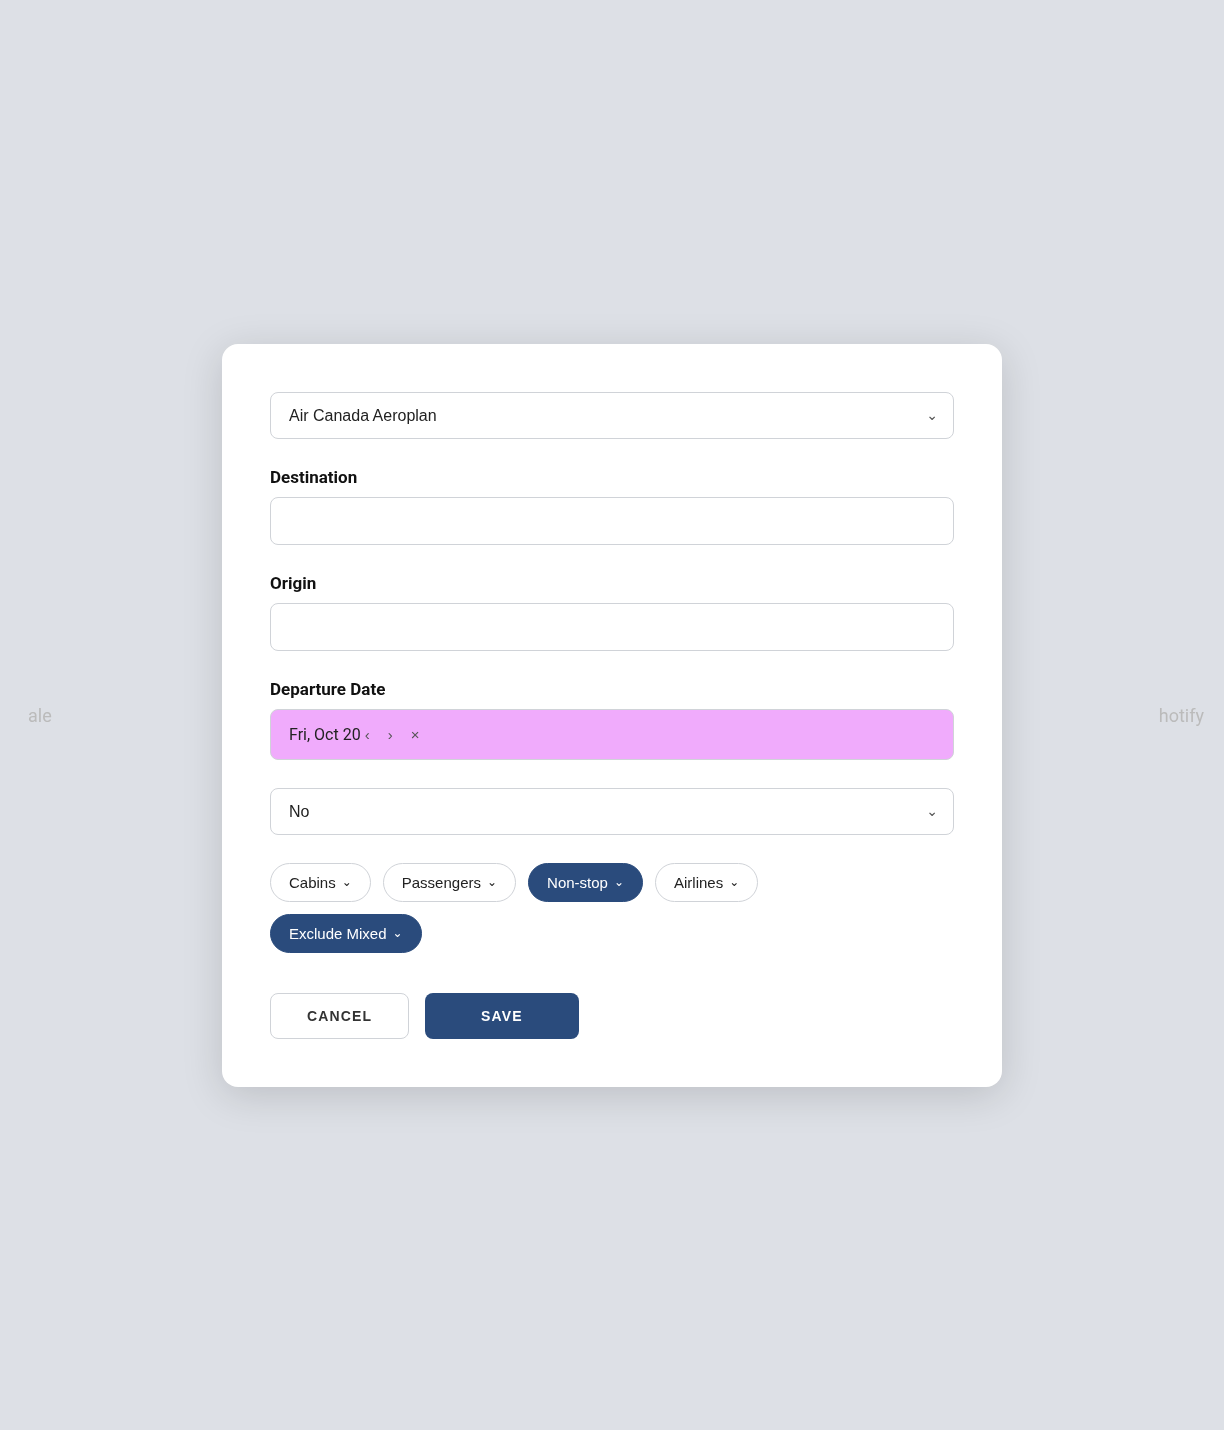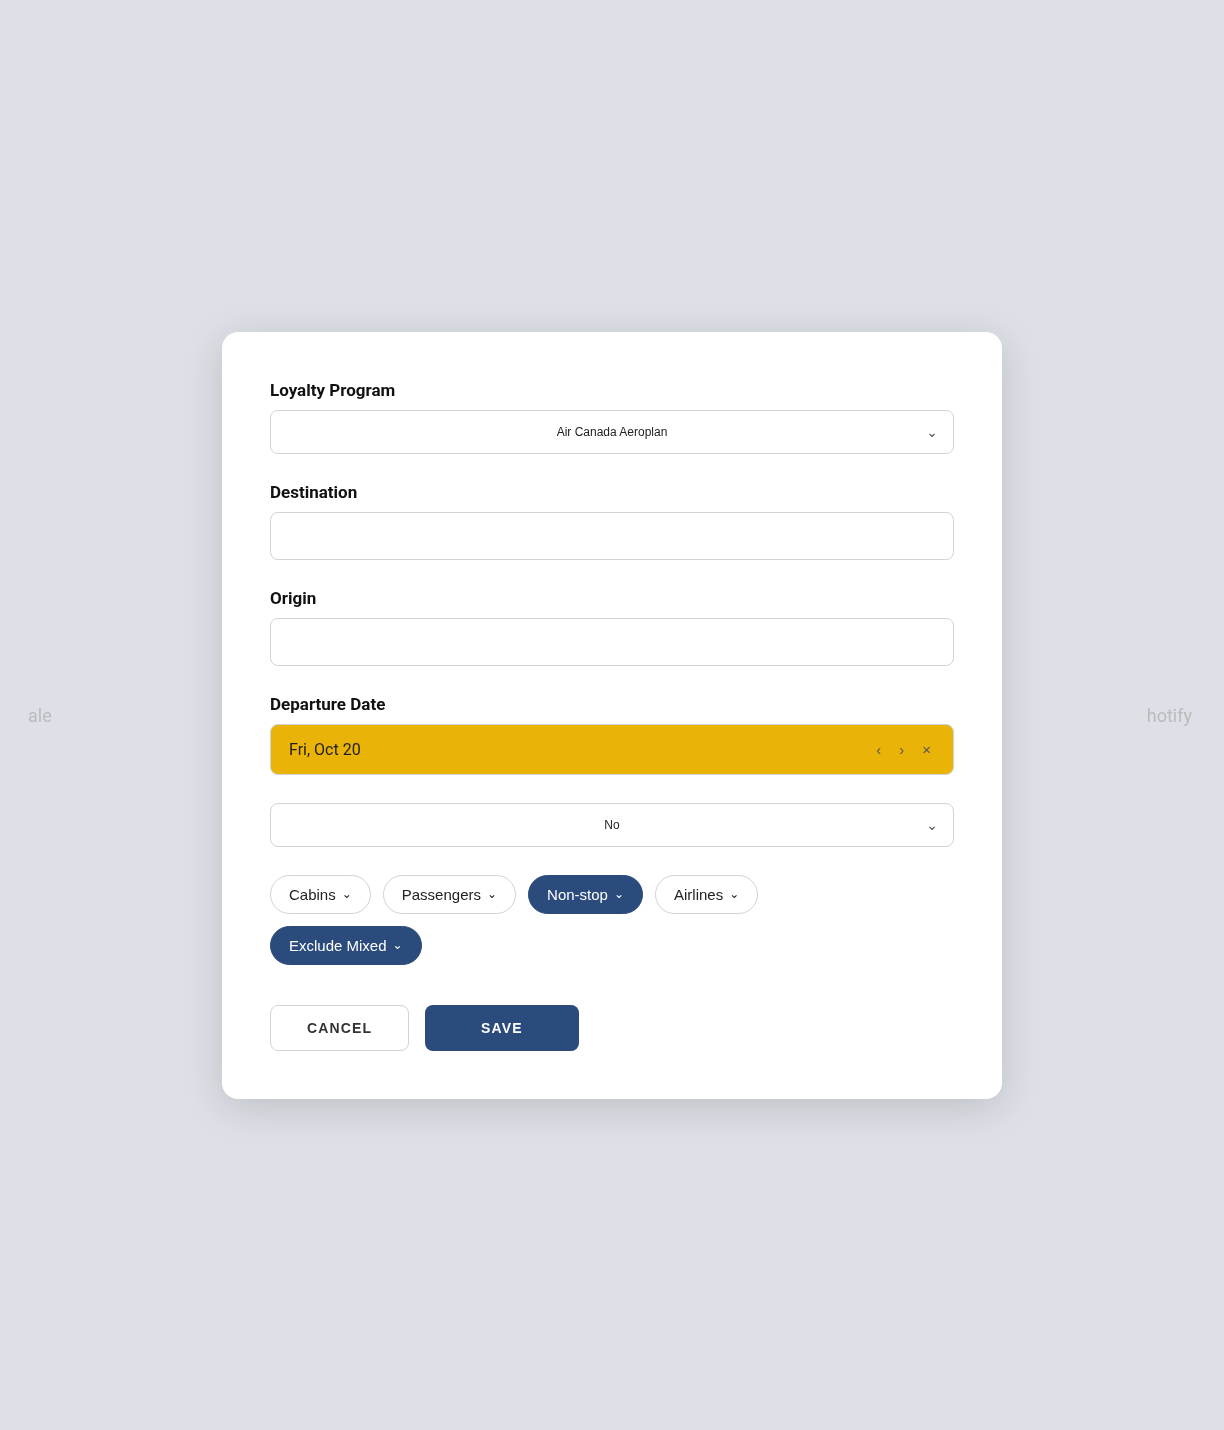--- a/index.html
+++ b/index.html
@@ -30,21 +30,21 @@
       position: fixed;
       left: 28px;
       top: 50%;
       transform: translateY(-50%);
       color: #bbb;
       font-size: 18px;
     }
 
     .bg-text-right {
       position: fixed;
-      right: 32px;
+      right: 20px;
       top: 50%;
       transform: translateY(-50%);
       color: #bbb;
       font-size: 18px;
     }
 
     .modal {
       background: #ffffff;
       border-radius: 16px;
       padding: 48px 48px 48px 48px;
@@ -68,26 +68,25 @@
 
     .select-wrapper {
       position: relative;
     }
 
     .select-field {
       width: 100%;
       padding: 14px 18px;
       border: 1.5px solid #d0d3d8;
       border-radius: 8px;
-      font-size: 12px;
+      font-size: 16px;
       color: #222;
       background: #fff;
       appearance: none;
       cursor: pointer;
-      text-align: center;
     }
 
     .select-chevron {
       position: absolute;
       right: 16px;
       top: 50%;
       transform: translateY(-50%);
       pointer-events: none;
       color: #555;
       font-size: 14px;
@@ -104,22 +103,21 @@
       outline: none;
     }
 
     .date-field-wrapper {
       position: relative;
       border: 1.5px solid #d0d3d8;
       border-radius: 8px;
       padding: 14px 18px;
       display: flex;
       align-items: center;
-      justify-content: space-between;
-      background: #eab308;
+      background: #f0abfc;
     }
 
     .date-value {
       font-size: 16px;
       color: #222;
     }
 
     .date-controls {
       display: flex;
       align-items: center;
@@ -202,21 +200,20 @@
 </head>
 <body>
 
 <div class="page-bg">
   <span class="bg-text-left">ale</span>
   <span class="bg-text-right">hotify</span>
 
   <div class="modal">
 
     <div class="field-group">
-      <label class="field-label">Loyalty Program</label>
       <div class="select-wrapper">
         <select class="select-field">
           <option>Air Canada Aeroplan</option>
           <option>United MileagePlus</option>
           <option>Delta SkyMiles</option>
           <option>American AAdvantage</option>
         </select>
         <span class="select-chevron">⌄</span>
       </div>
     </div>

